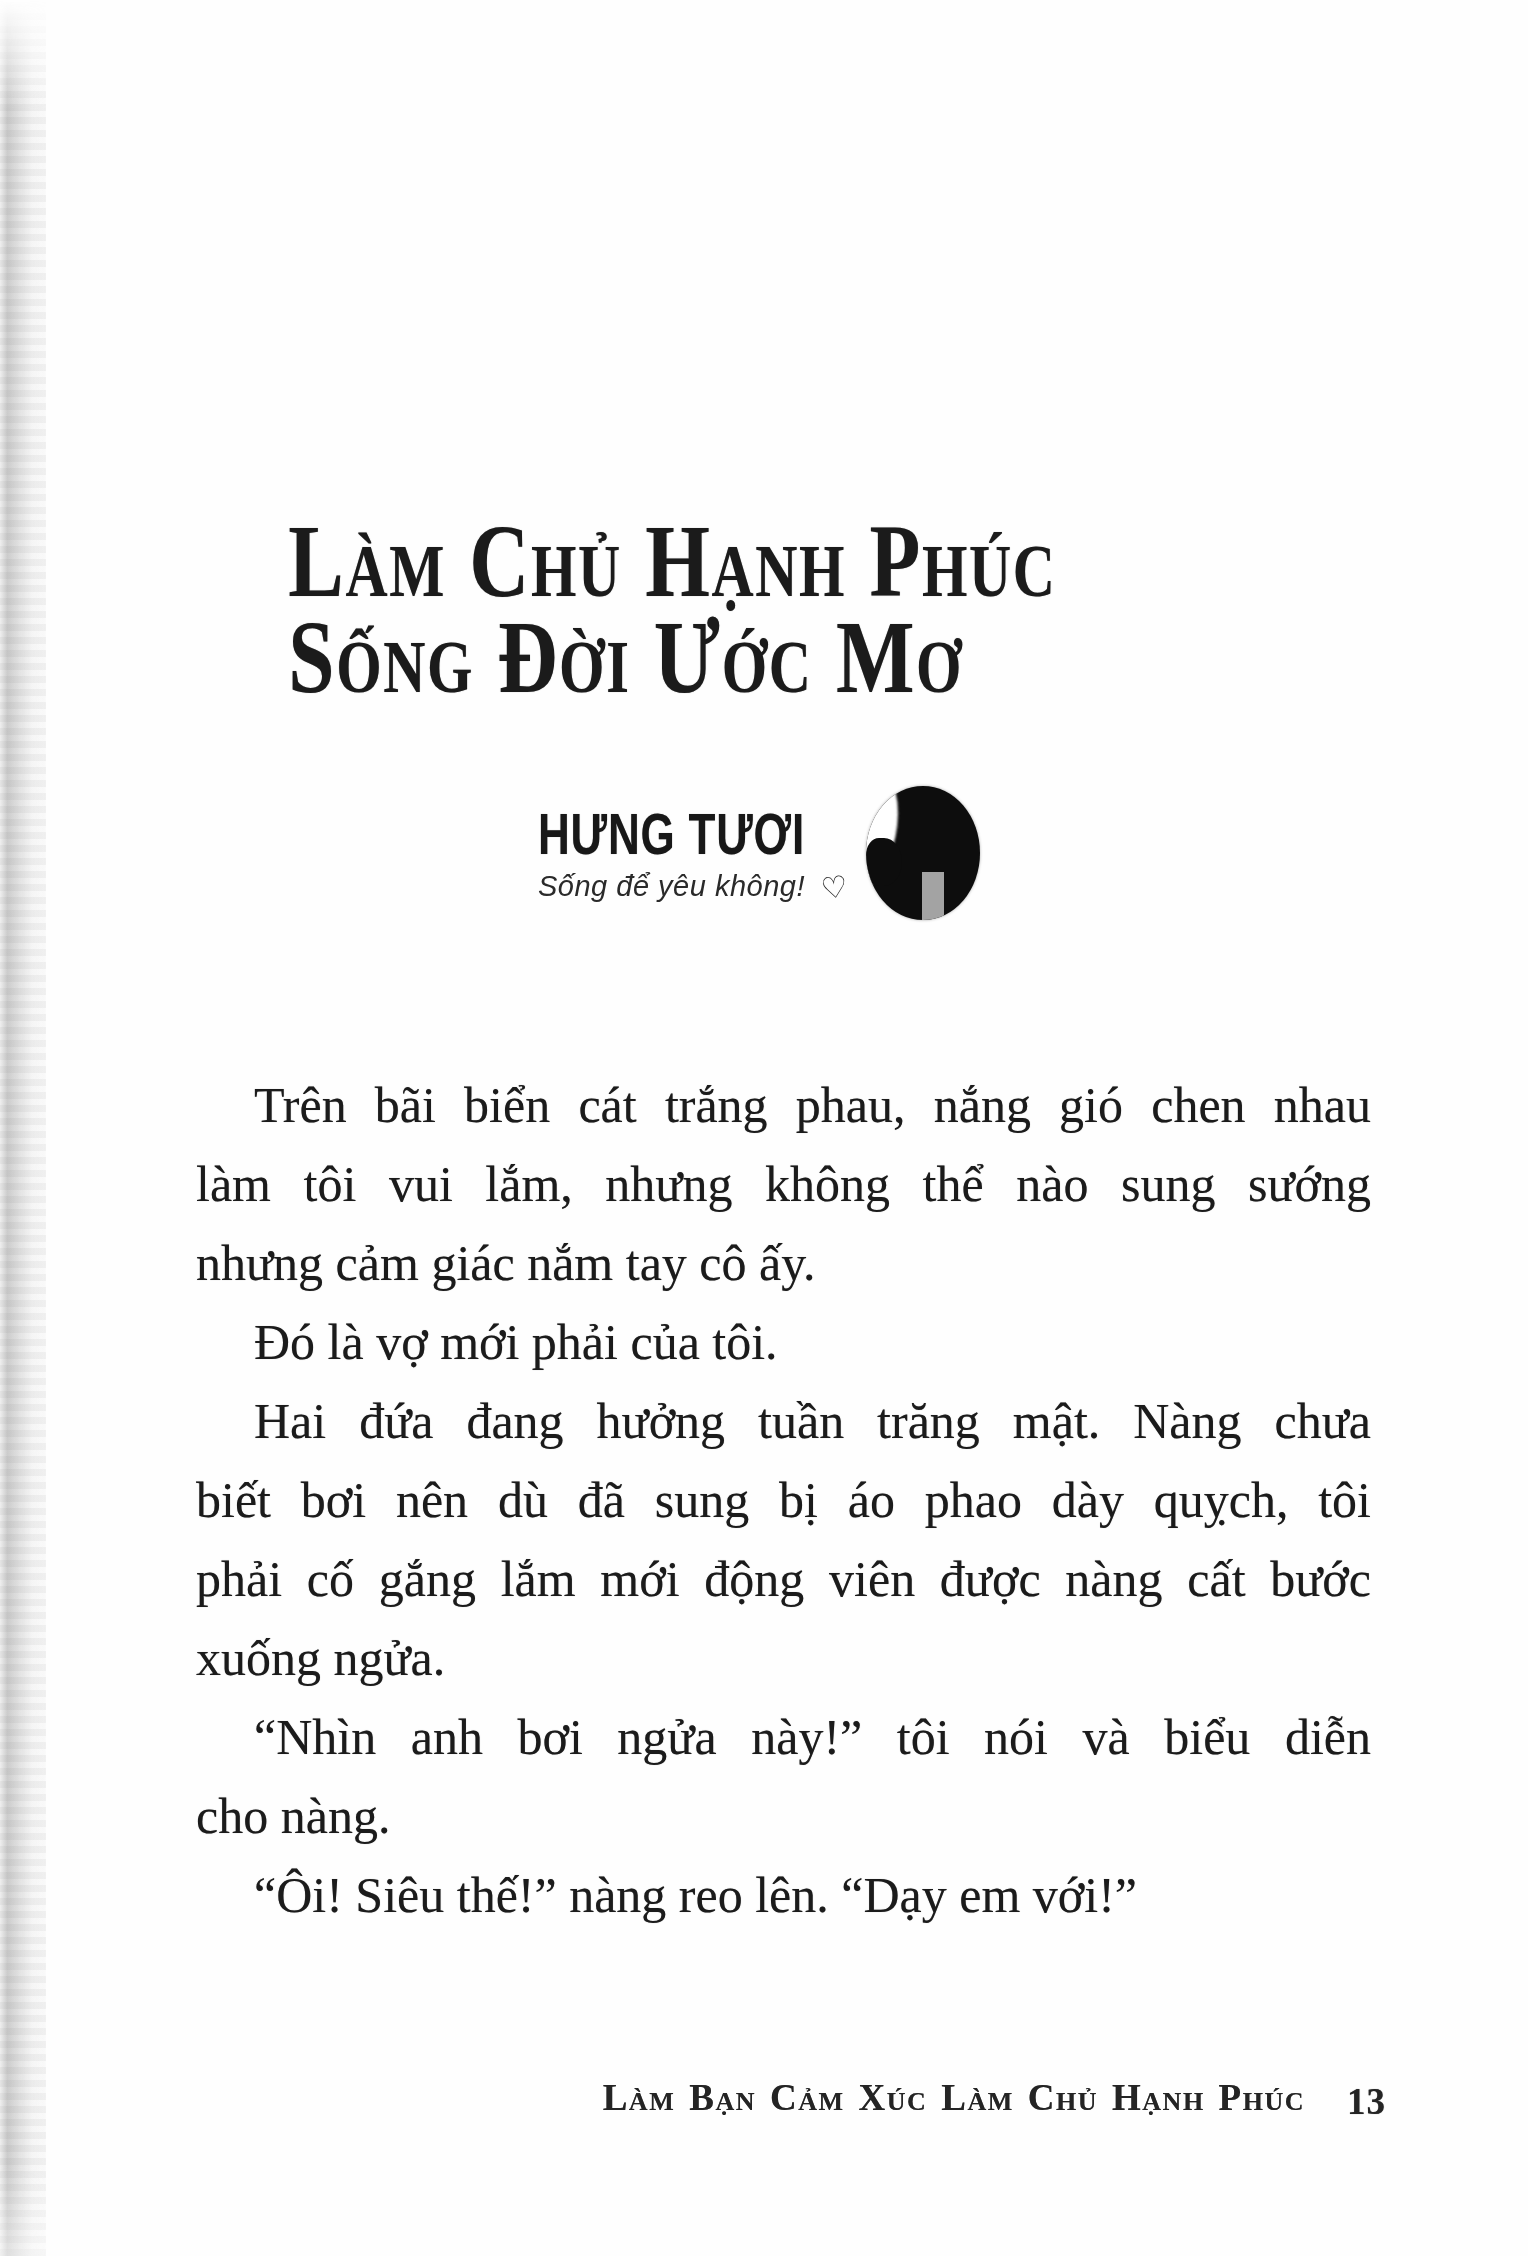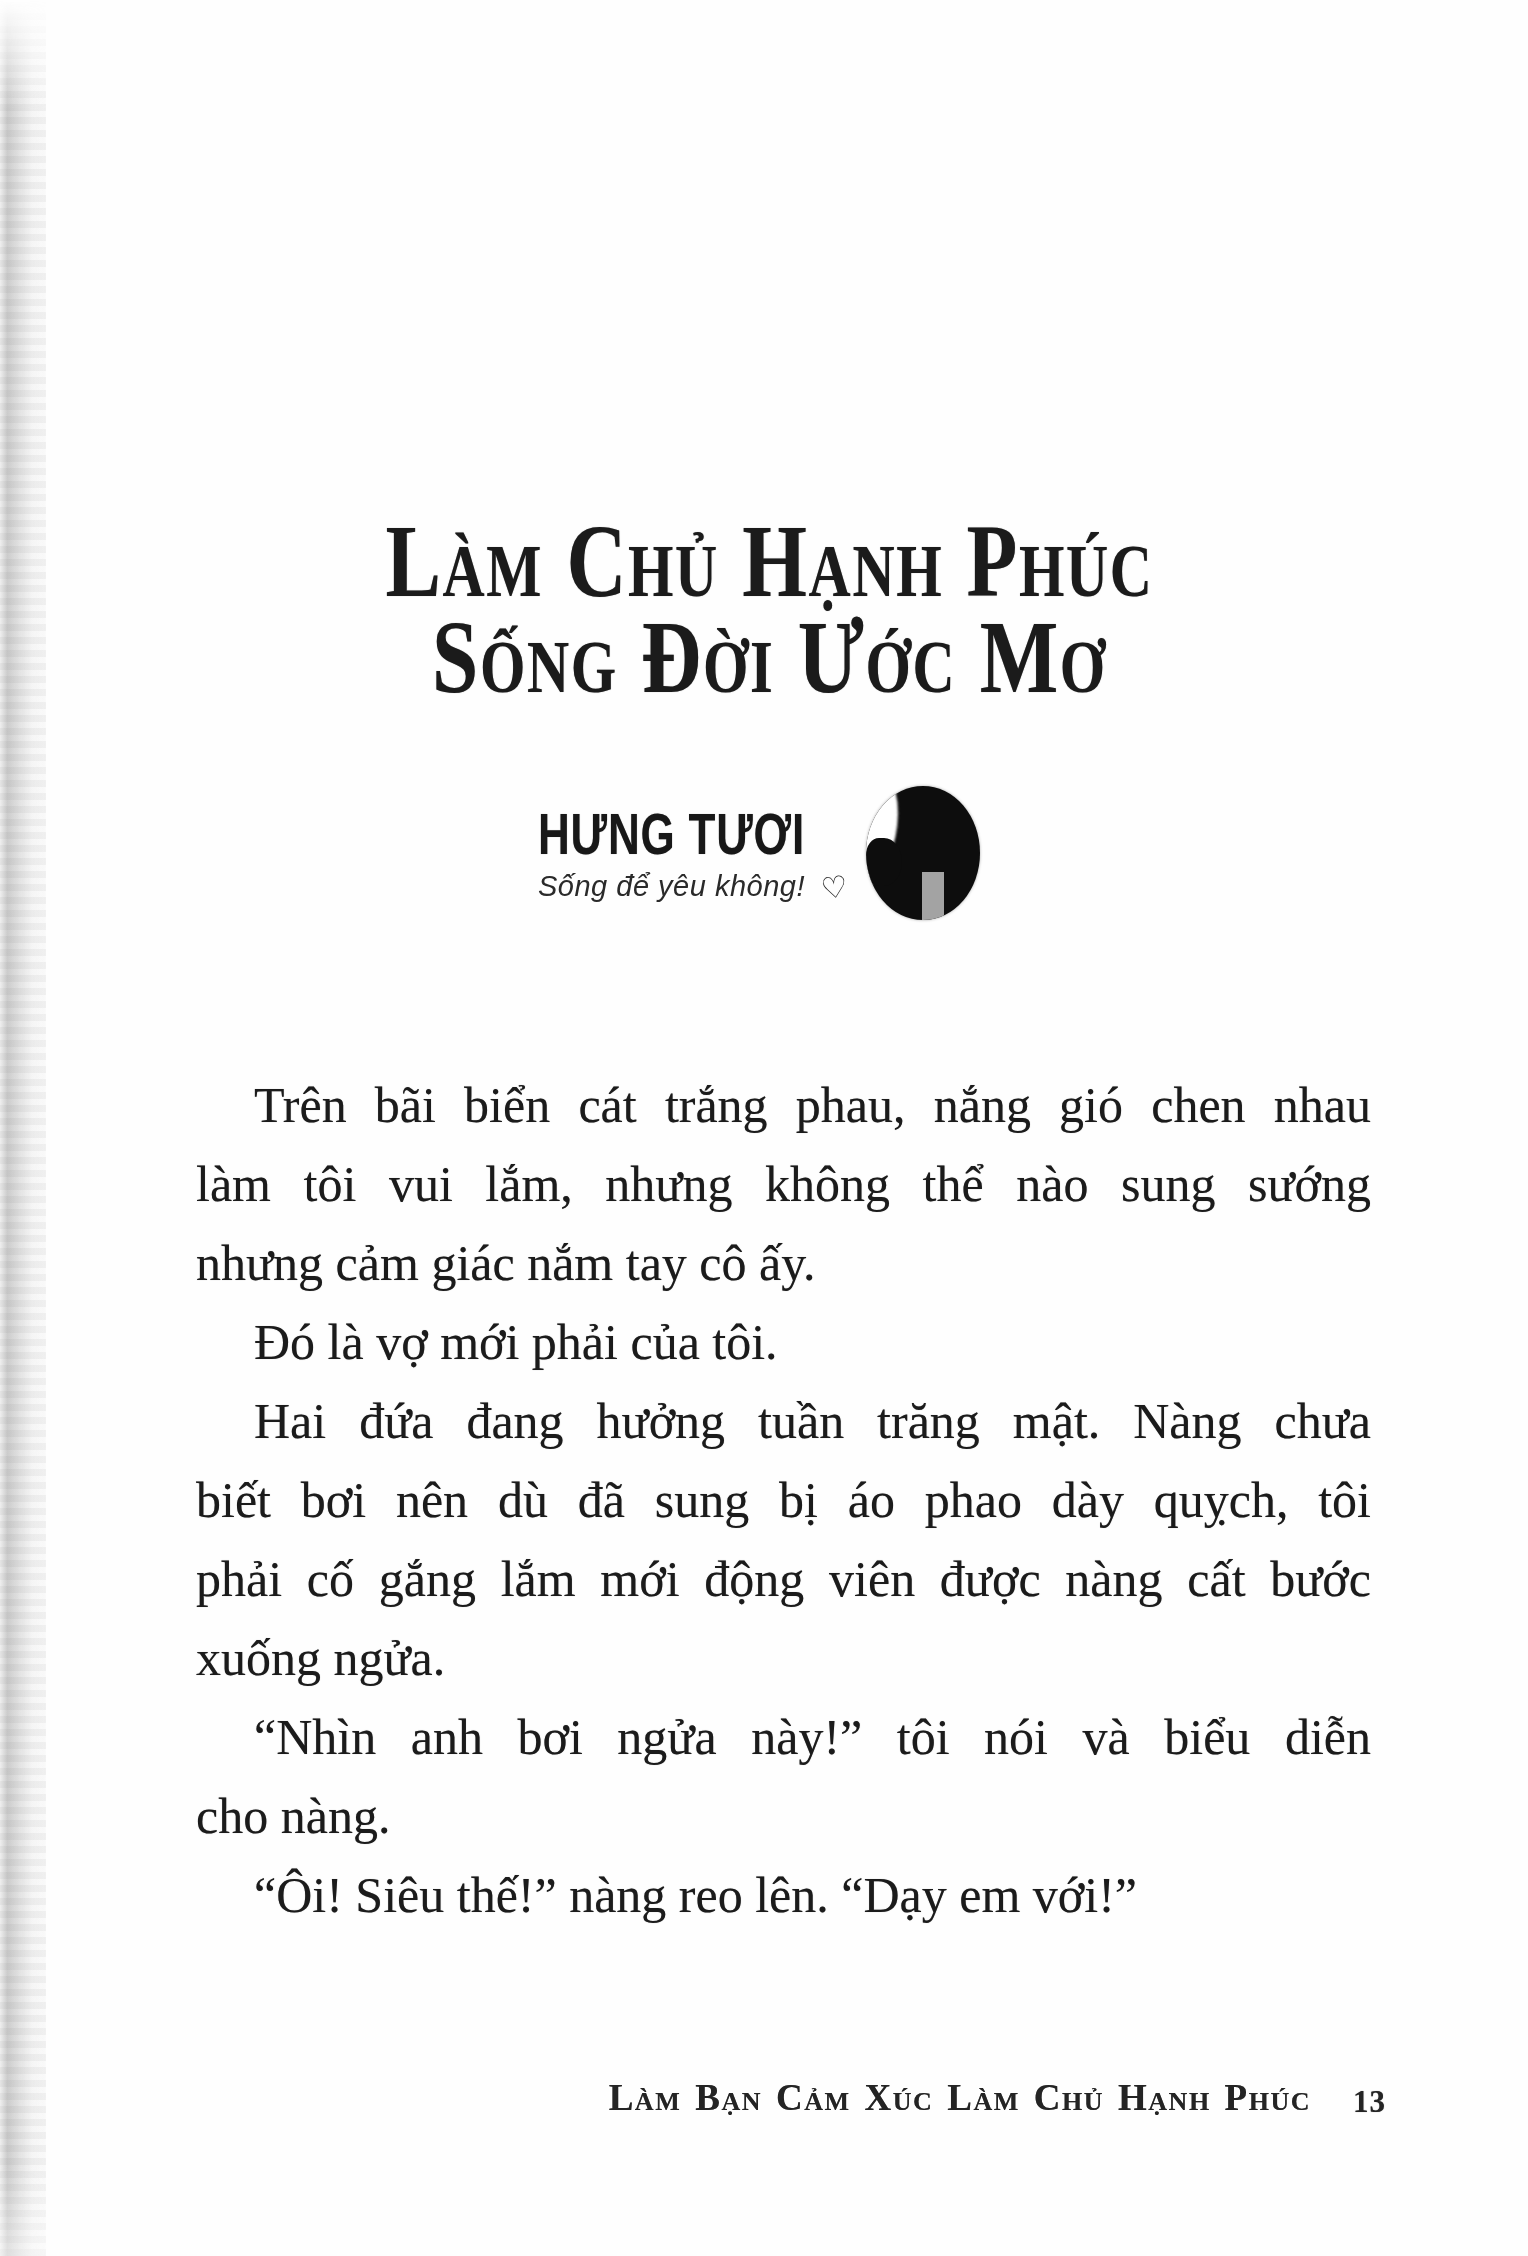--- a/index.html
+++ b/index.html
@@ -19,21 +19,21 @@
       repeating-linear-gradient(180deg, rgba(120,120,120,.10) 0 7px, rgba(180,180,180,.05) 7px 13px),
       linear-gradient(90deg, rgba(150,150,150,.10) 0%, rgba(140,140,140,.42) 16%,
                       rgba(170,170,170,.30) 42%, rgba(215,215,215,.14) 70%, rgba(255,255,255,0) 100%);
     -webkit-mask-image:linear-gradient(180deg, rgba(0,0,0,0) 0px, #000 110px, #000 96%, rgba(0,0,0,.55) 100%);
     mask-image:linear-gradient(180deg, rgba(0,0,0,0) 0px, #000 110px, #000 96%, rgba(0,0,0,.55) 100%);
   }
 
   
   .chapter-title{
     position:absolute;left:168px;top:524px;width:1203px;
-    margin:0;text-align:center;font-weight:bold;
+    margin:0;font-weight:bold;
   }
   .title-line{
     display:block;height:96px;line-height:96px;
     font-size:73px;letter-spacing:2px;word-spacing:9px;
     transform:scaleX(0.80);transform-origin:50% 50%;
     white-space:nowrap;
     text-shadow:0 0 1px rgba(10,10,10,.45);
   }
   .title-line .lead{font-size:104px;line-height:0;}
 
@@ -100,21 +100,21 @@
     display:flex;align-items:center;
     color:#242424;
   }
   .running-title{
     font-weight:bold;font-size:26px;letter-spacing:1.5px;word-spacing:6px;
     white-space:nowrap;line-height:40px;
     text-shadow:0 0 .6px rgba(20,20,20,.55);
   }
   .running-title .lead{font-size:37px;line-height:0;}
   .page-number{
-    font-weight:bold;font-size:31px;line-height:40px;margin-left:42px;
+    font-weight:bold;font-size:37px;line-height:40px;margin-left:42px;
     letter-spacing:1px;text-shadow:0 0 .8px rgba(20,20,20,.6);
   }
 </style>
 </head>
 <body>
 
 <div class="page">
 
   <div class="scan-shadow"></div>
 

